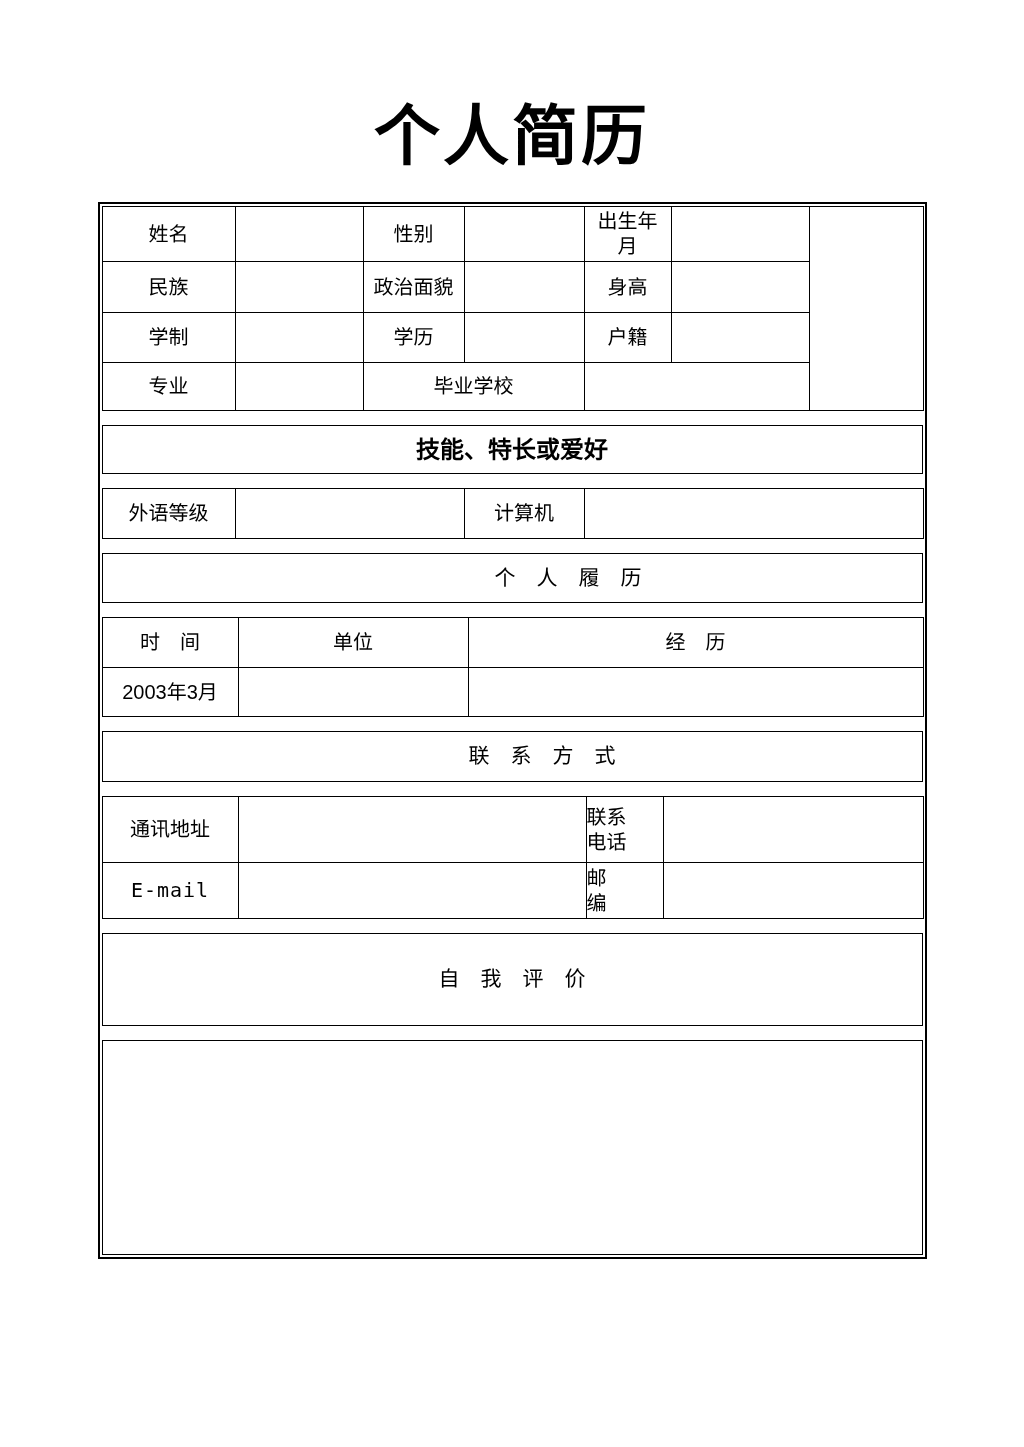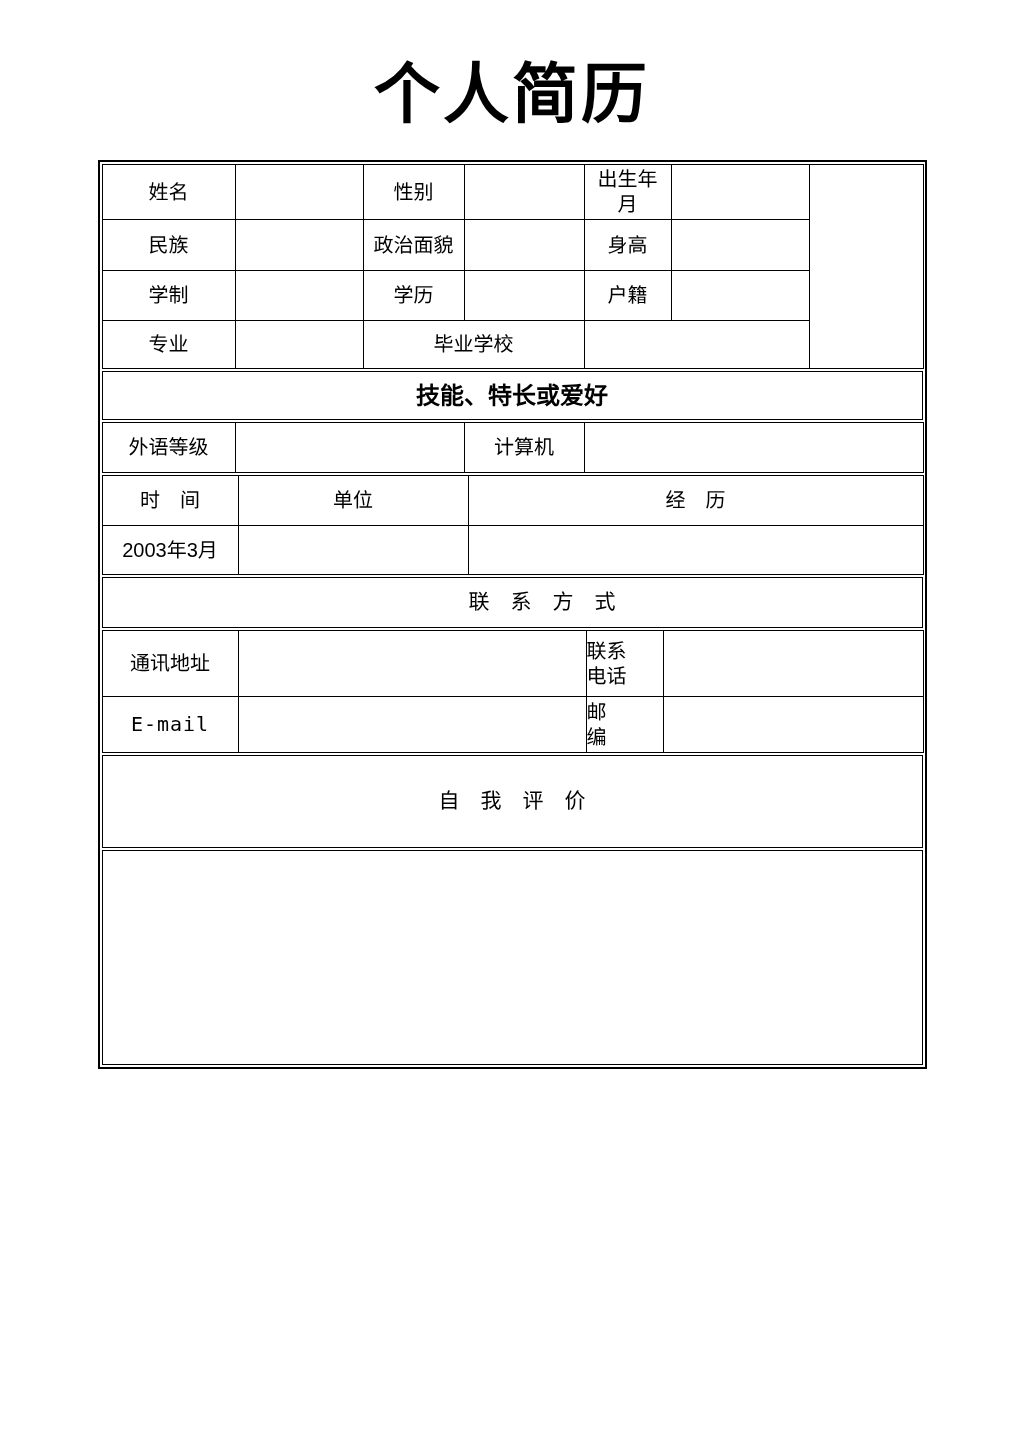--- a/index.html
+++ b/index.html
@@ -5,38 +5,38 @@
   * { box-sizing: border-box; margin: 0; padding: 0; }
   html, body {
     width: 1024px;
     background: #ffffff;
     color: #000000;
     font-family: "Liberation Sans", sans-serif;
   }
   body { height: 1447px; overflow: hidden; }
 
   .page-title {
-    padding-top: 62px;
+    padding-top: 104px;
     text-align: center;
     font-family: "Liberation Serif", "DejaVu Serif", serif;
     font-size: 66px;
     font-weight: 700;
     letter-spacing: 3px;
     line-height: 1;
     margin-bottom: 32px;
   }
 
   .resume {
     width: 829px;
     margin: 0 auto;
     border: 2px solid #000;
     padding: 2px;
     display: flex;
     flex-direction: column;
-    gap: 2px;
+    gap: 14px;
     background: #fff;
   }
 
   table {
     border-collapse: collapse;
     table-layout: fixed;
     width: 821px;
   }
   td {
     border: 1px solid #000;
@@ -134,20 +134,27 @@
     <tbody>
         <tr style="height:50px">
       <td>外语等级</td>
       <td></td>
       <td>计算机</td>
       <td></td>
     </tr>
   </tbody>
     </table>
 
+  <table class="section-header hdr-exp">
+    <tbody>
+        <tr style="height:49px">
+      <td>个　人　履　历</td>
+    </tr>
+  </tbody>
+    </table>
 
   <table>
     <colgroup>
       <col style="width:136px">
         <col style="width:230px">
         <col style="width:455px">
     </colgroup>
     <tbody>
         <tr style="height:50px">
       <td>时　间</td>

